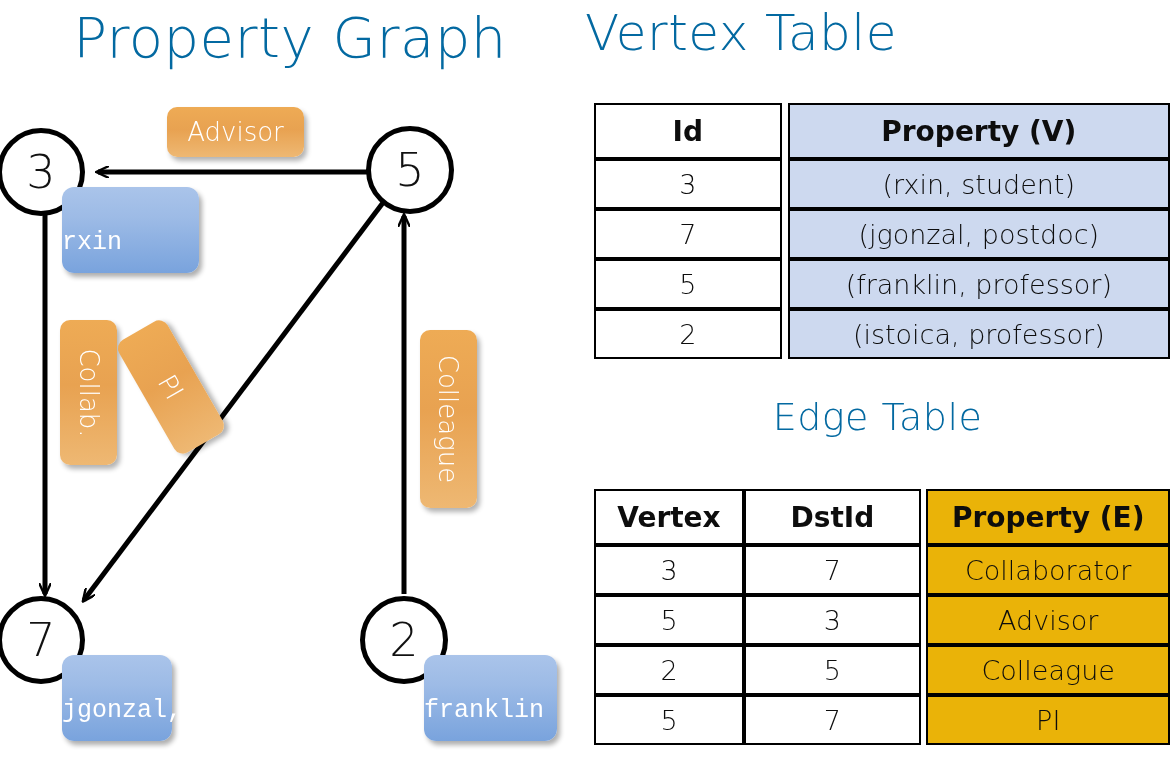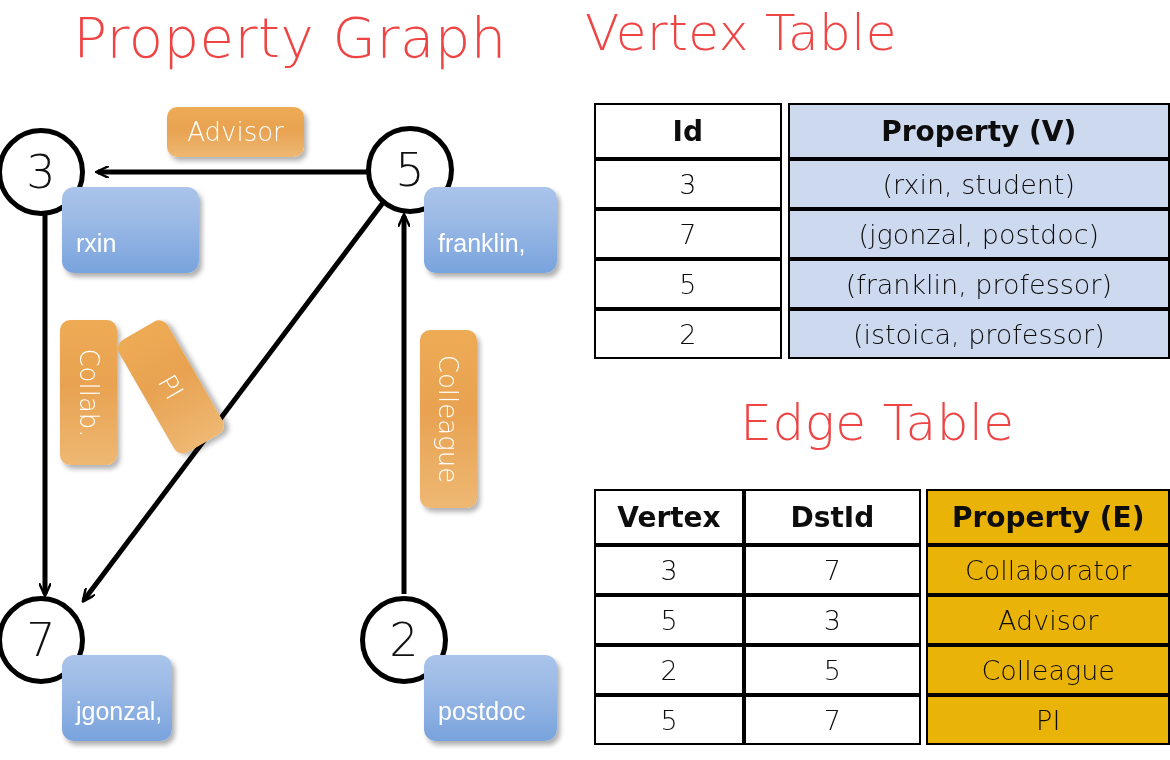--- a/index.html
+++ b/index.html
@@ -14,40 +14,40 @@
     overflow: hidden;
     font-family: "Liberation Sans", sans-serif;
     color: #000000;
   }
 
   
   .title {
     position: absolute;
     font-family: "DejaVu Sans", sans-serif;
     font-weight: 300;
-    color: #ef4444;
+    color: #0369a1;
     white-space: nowrap;
     letter-spacing: 0.5px;
   }
   #title-property-graph {
     left: 0; top: 10px; width: 580px;
     text-align: center;
     font-size: 56px;
     line-height: 1;
   }
   #title-vertex-table {
     left: 585px; top: 8px; width: 585px;
     text-align: left;
     font-size: 50px;
     line-height: 1;
   }
   #title-edge-table {
     left: 585px; top: 398px; width: 585px;
     text-align: center;
-    font-size: 50px;
+    font-size: 38px;
     line-height: 1;
   }
 
   
   #graph-panel {
     position: absolute;
     left: 0; top: 0;
     width: 580px; height: 760px;
   }
   #graph-edges {
@@ -73,25 +73,25 @@
     z-index: 3;
   }
 
   
   .prop-box {
     position: absolute;
     border-radius: 12px;
     background: linear-gradient(to bottom, #aac4ea 0%, #9dbbe6 35%, #79a3dd 100%);
     box-shadow: 3px 4px 5px rgba(0,0,0,0.32);
     color: #ffffff;
-    font-family: Liberation Sans, sans-serif;
+    font-family: Liberation Mono, monospace;
     font-weight: 300;
     font-size: 25px;
     line-height: 1.28;
-    padding: 8px 0 0 14px;
+    padding: 8px 0 0 0;
     box-sizing: border-box;
     z-index: 4;
     white-space: pre-line;
   }
 
   
   .edge-label {
     position: absolute;
     border-radius: 10px;
     background: linear-gradient(to bottom, #eeab55 0%, #e8a251 45%, #eeb873 100%);
@@ -177,30 +177,26 @@
     <span>7</span>
   </div>
   <div class="vertex" style="left:360px; top:596px; width:88px; height:88px;">
     <span>2</span>
   </div>
 
   <div class="prop-box" style="left:62px; top:187px; width:137px; height:86px;">
     <div>rxin</div>
     <div>stu.</div>
   </div>
-  <div class="prop-box" style="left:424px; top:187px; width:133px; height:86px;">
-    <div>franklin,</div>
-    <div>prof.</div>
-  </div>
   <div class="prop-box" style="left:62px; top:655px; width:110px; height:86px;">
     <div>jgonzal,</div>
     <div>pst.doc.</div>
   </div>
   <div class="prop-box" style="left:424px; top:655px; width:133px; height:86px;">
-    <div>postdoc</div>
+    <div>franklin</div>
     <div>prof.</div>
   </div>
 
   <div class="edge-label" style="left:167px; top:107px; width:137px; height:50px;">
     <span>Advisor</span>
   </div>
 
   <div class="edge-label vert" style="left:60px; top:320px; width:57px; height:145px;">
     <span>Collab.</span>
   </div>

